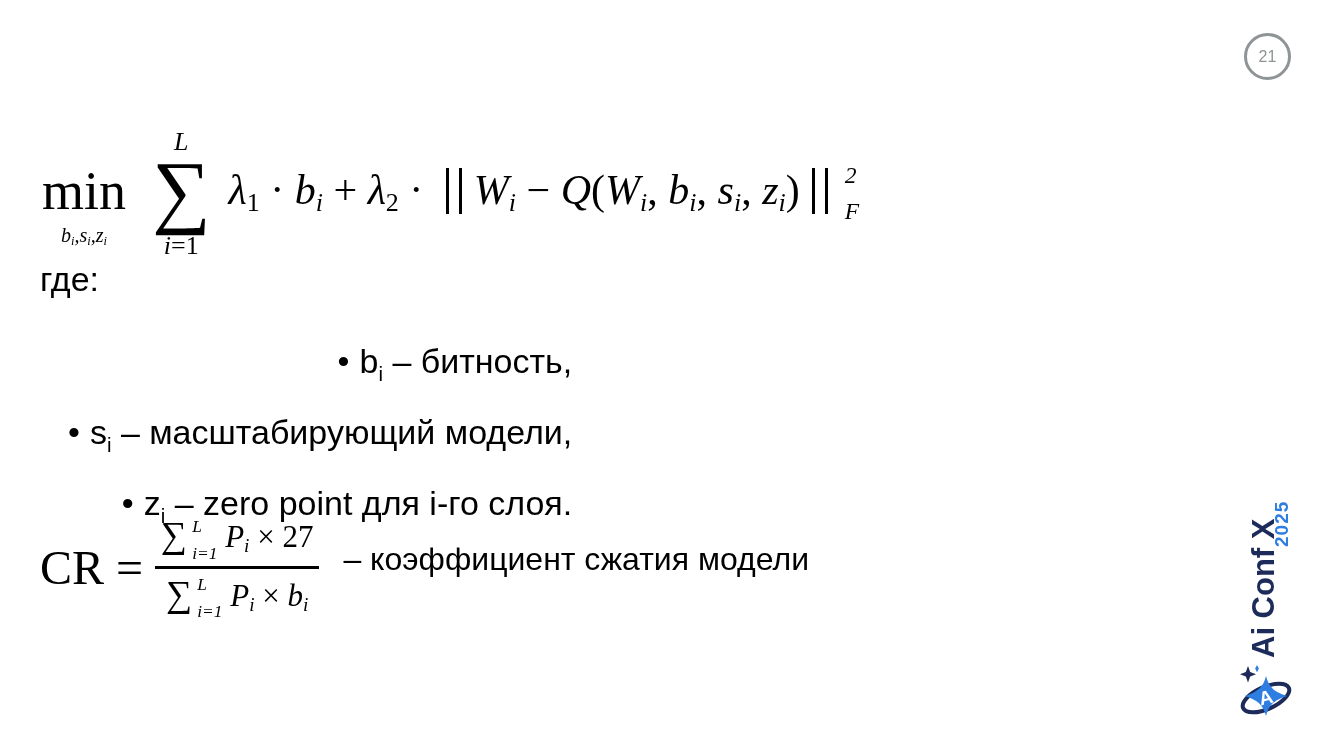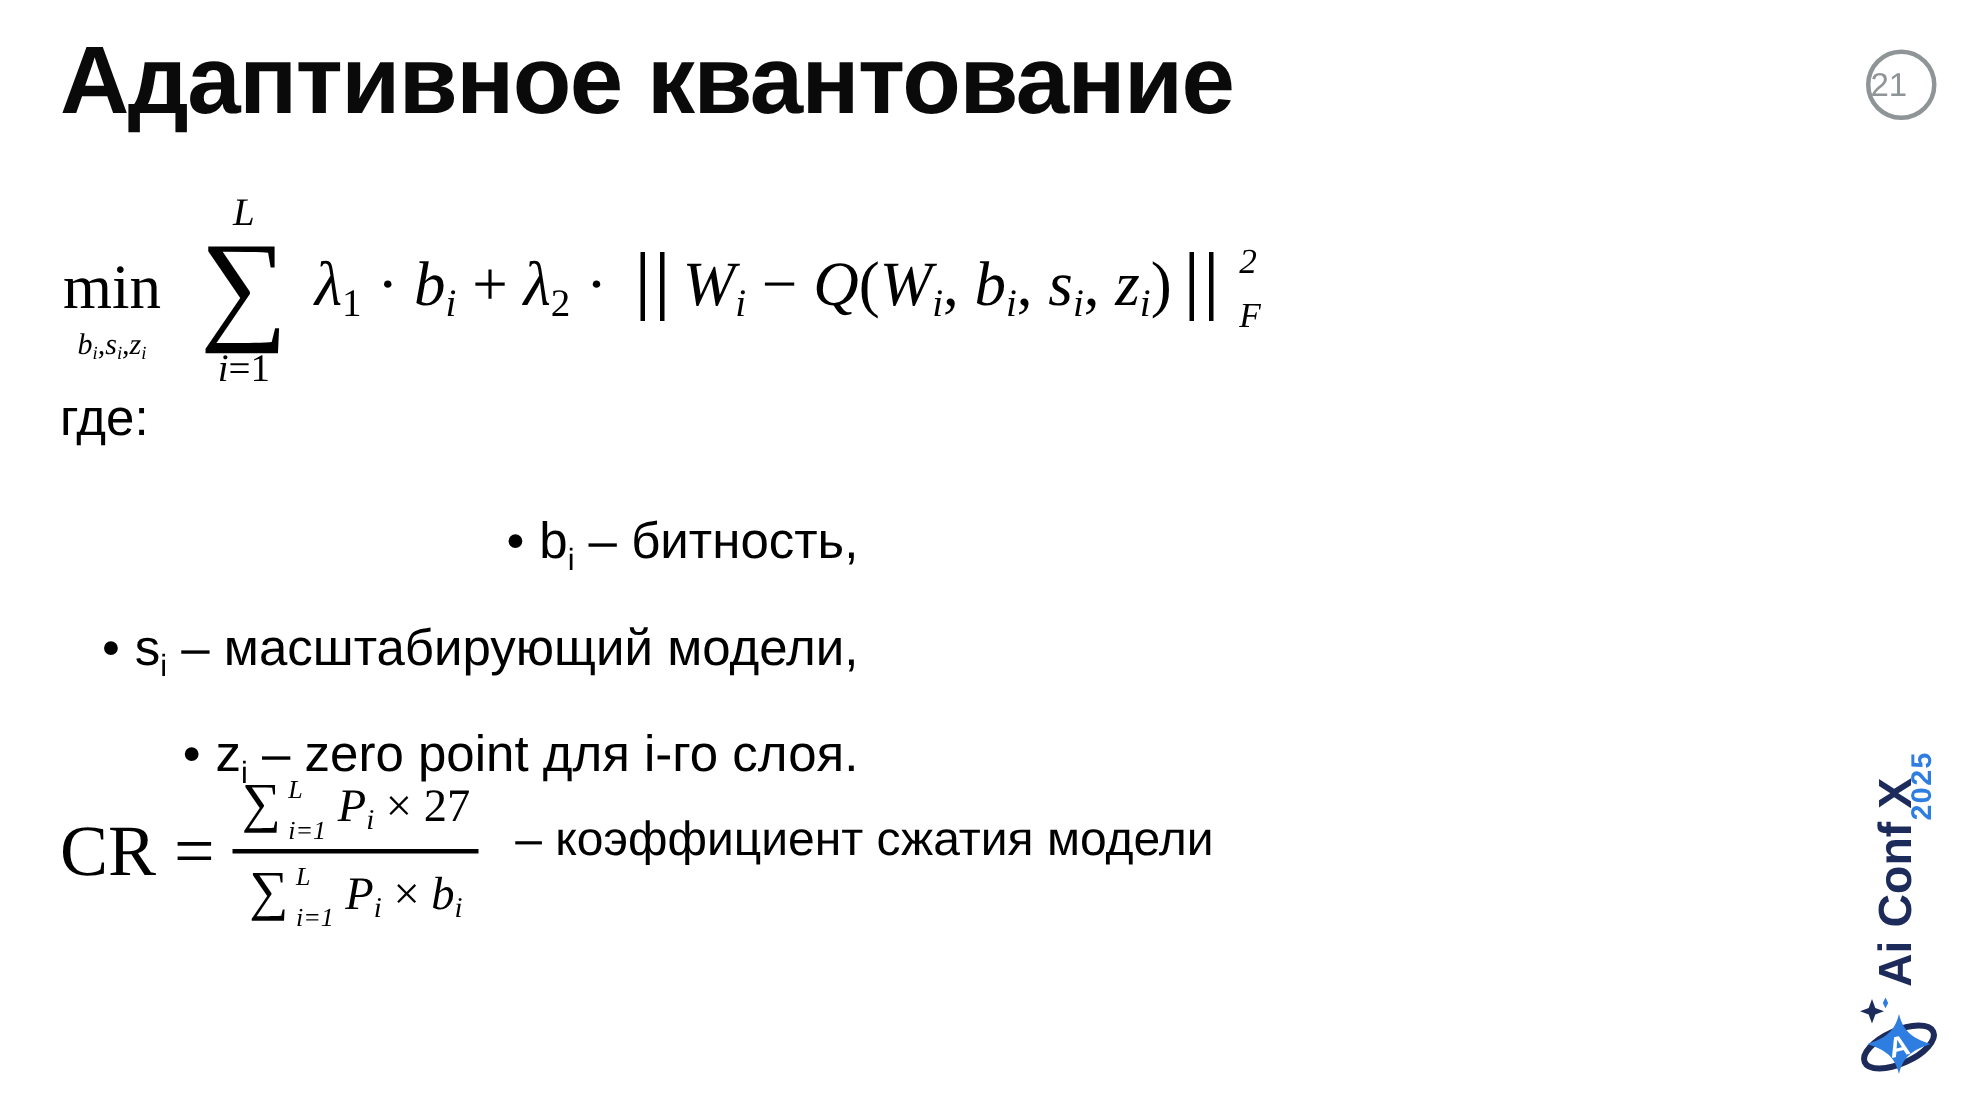--- a/index.html
+++ b/index.html
@@ -15,22 +15,22 @@
   .title {
     position:absolute; left:40px; top:16px;
     font-size:64px; font-weight:700; letter-spacing:-1px; color:#0a0a0a;
     white-space:nowrap;
   }
 
   
   .badge {
     position:absolute; left:1244px; top:33px; width:47px; height:47px;
     box-sizing:border-box; border:3px solid #8f9496; border-radius:50%;
-    display:flex; align-items:center; 
-    font-size:22px; color:#8f9496;
+    display:flex; align-items:center; justify-content:center;
+    font-size:16px; color:#8f9496;
   }
 
   
   .math { font-family:"Liberation Serif","DejaVu Serif",serif; color:#000; }
   .m-i   { font-style:italic; }
   .m-n   { font-style:normal; }
   .m-big { font-size:118%; }
   .m-sub  { font-style:italic; font-size:62%; vertical-align:-0.28em; }
   .m-subn { font-style:normal; font-size:62%; vertical-align:-0.28em; }
   .m-norm {
@@ -44,21 +44,21 @@
     line-height:1; margin-left:5px; text-align:left;
   }
 
   
   .formula-main {
     position:absolute; left:42px; top:118px; height:152px;
     display:flex; align-items:center; font-size:42px;
   }
   .limop { display:inline-flex; flex-direction:column; align-items:center; }
   .minop { margin-right:26px; position:relative; top:13px; }
-  .minop .op-main  { font-size:42px; line-height:1; }
+  .minop .op-main  { font-size:54px; line-height:1; }
   .minop .op-under { font-size:20px; margin-top:6px; }
   .sumop { margin-right:18px; }
   .sumop .op-above { font-size:26px; line-height:1; }
   .sumop .op-sym   { font-size:82px; line-height:0.88; font-style:normal; }
   .sumop .op-under { font-size:26px; line-height:1; margin-top:5px; }
 
   
   .where { position:absolute; left:40px; top:260px; font-size:34px; }
   .bullets { position:absolute; left:68px; top:342px; margin:0; padding:0; list-style:none; font-size:34px;text-align:right; }
   .bullets li { margin-bottom:27px; white-space:nowrap; }
@@ -90,21 +90,20 @@
     transform:rotate(-90deg); transform-origin:top left;
     font-size:19px; font-weight:700; letter-spacing:1px; color:#2e7de1; white-space:nowrap;
   }
   .logo-icon { position:absolute; left:1237px; top:664px; }
 </style>
 </head>
 <body>
 
 <div class="slide">
 
-  <div class="title">Адаптивное квантование</div>
 
   <div class="badge">
     <span>21</span>
   </div>
 
   <div class="formula-main math">
     <span class="limop minop">
       <span class="op-main m-n">min</span>
       <span class="op-under"><span class="m-i">b</span><span class="m-sub">i</span><span class="m-i">,s</span><span class="m-sub">i</span><span class="m-i">,z</span><span class="m-sub">i</span></span>
     </span>

